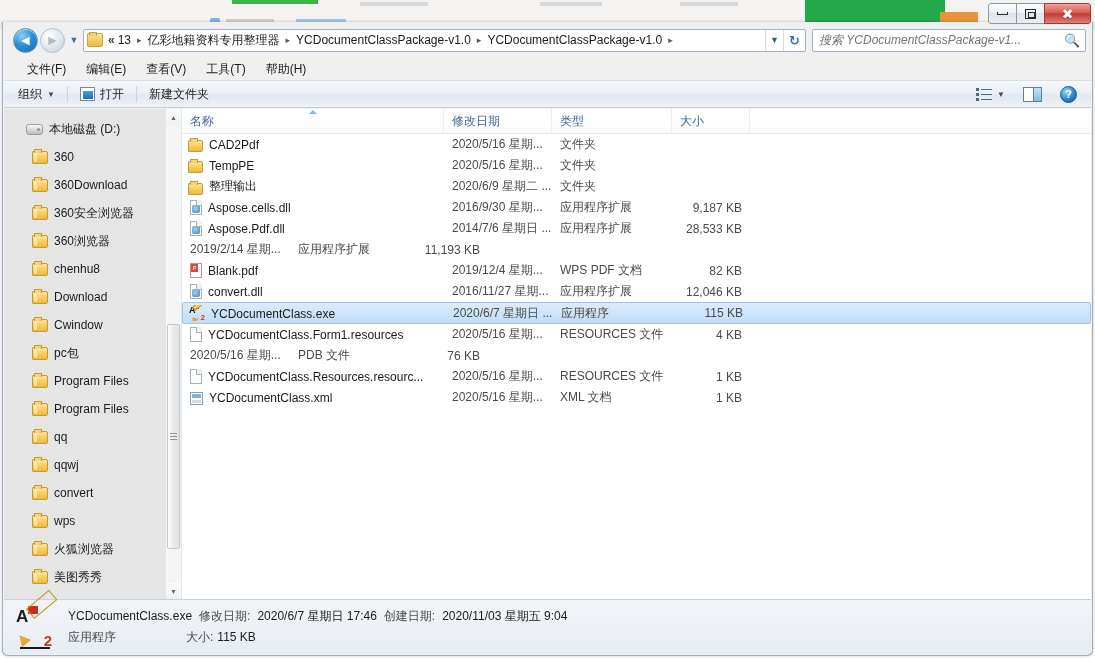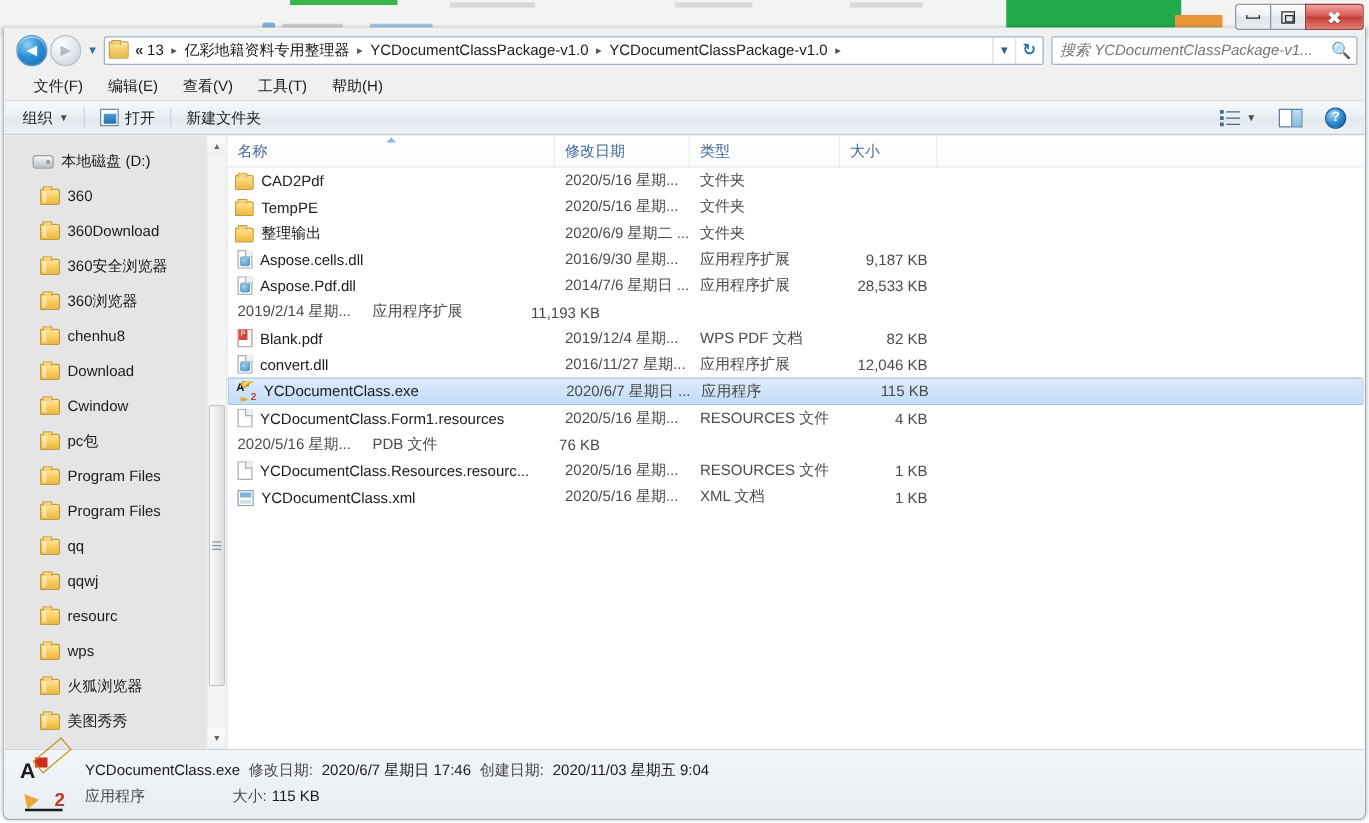--- a/index.html
+++ b/index.html
@@ -121,21 +121,21 @@
     color:#2f5d8a;font-size:9px;
     border-left:1px solid #d4dde6;
   }
   .refresh-btn {
     width:22px;height:21px;flex:0 0 auto;
     display:flex;align-items:center;justify-content:center;
     border-left:1px solid #d4dde6;
     color:#2a6fb5; font-size:13px; font-weight:bold;
   }
   #searchbox {
-    width:245px; height:23px; flex:0 0 auto;
+    width:274px; height:23px; flex:0 0 auto;
     background:#fff; border:1px solid #a0b3c6; border-radius:2px;
     display:flex; align-items:center; padding:0 4px;
   }
   #searchbox input {
     border:none; outline:none; flex:1 1 auto; min-width:0;
     font-family:"Liberation Sans", sans-serif; font-size:12px;
     font-style: italic; color:#808080;
   }
   .search-icon { color:#2f6ea5; font-size:13px; flex:0 0 auto; }
 
@@ -257,21 +257,21 @@
   #rows { position:absolute; left:0; top:25px; right:0; bottom:0; overflow:hidden; }
   .row {
     display:flex; height:21px; align-items:center;
     font-size:12px; color:#1b1b1b;
   }
   .row.selected {
     background: linear-gradient(to bottom,#dcebfb 0%,#cfe4f9 50%,#c2dcf7 100%);
     border:1px solid #9fc5e8; border-radius:2px;
     height:22px;
   }
-  .cell { padding-left:8px; white-space:nowrap; overflow:hidden; display:flex; align-items:center; }
+  .cell { padding-left:8px; white-space:nowrap; overflow:hidden; display:flex; align-items:flex-end; }
   .cell.name { width:262px; padding-left:6px; gap:6px; }
   .cell.date { width:108px; color:#4a4a4a; }
   .cell.type { width:120px; color:#4a4a4a; }
   .cell.size { width:78px; color:#4a4a4a; justify-content:flex-end; padding-right:8px; }
   .row.selected .cell.name { padding-left:5px; }
 
   .ic { width:16px; height:16px; flex:0 0 auto; position:relative; }
   .ic.folder {
     width:15px;height:12px;margin-top:2px;
     background: linear-gradient(to bottom,#ffe6a0 0%,#f8cd61 50%,#edb93f 100%);
@@ -517,21 +517,21 @@
         <div class="tree-row child">
           <span class="folder-icon"></span>
           <span>qq</span>
         </div>
         <div class="tree-row child">
           <span class="folder-icon"></span>
           <span>qqwj</span>
         </div>
         <div class="tree-row child">
           <span class="folder-icon"></span>
-          <span>resourc</span>
+          <span>convert</span>
         </div>
         <div class="tree-row child">
           <span class="folder-icon"></span>
           <span>wps</span>
         </div>
         <div class="tree-row child">
           <span class="folder-icon"></span>
           <span>火狐浏览器</span>
         </div>
         <div class="tree-row child">

